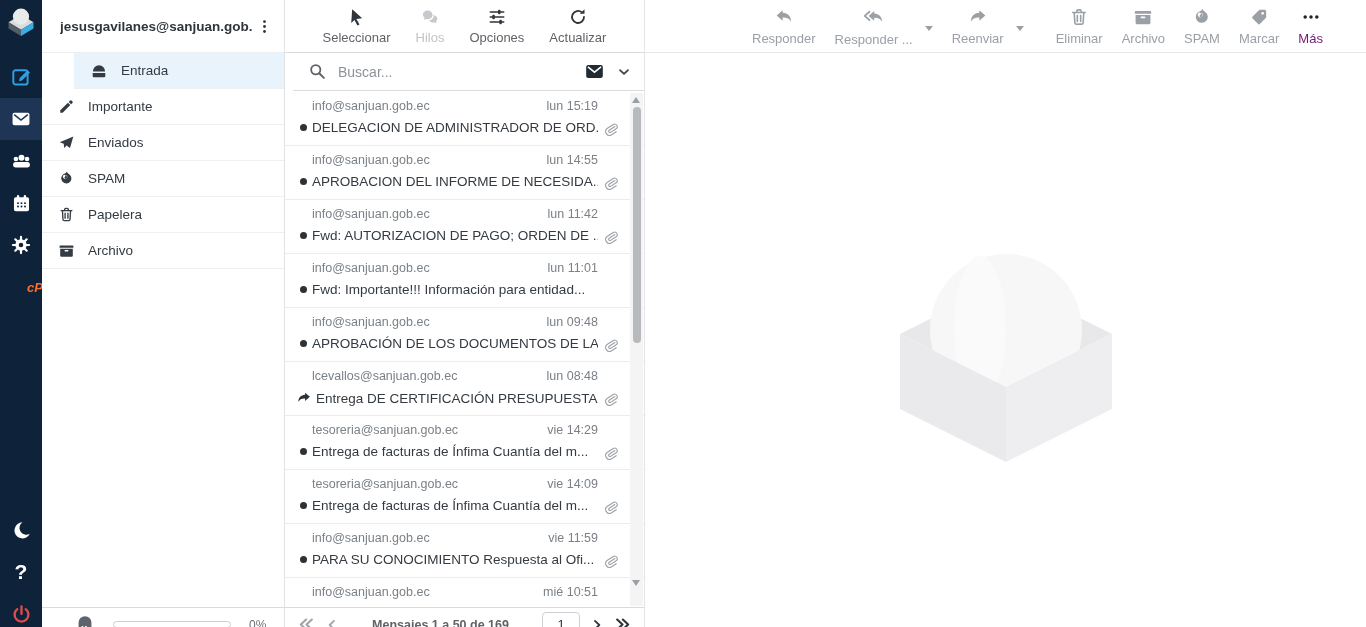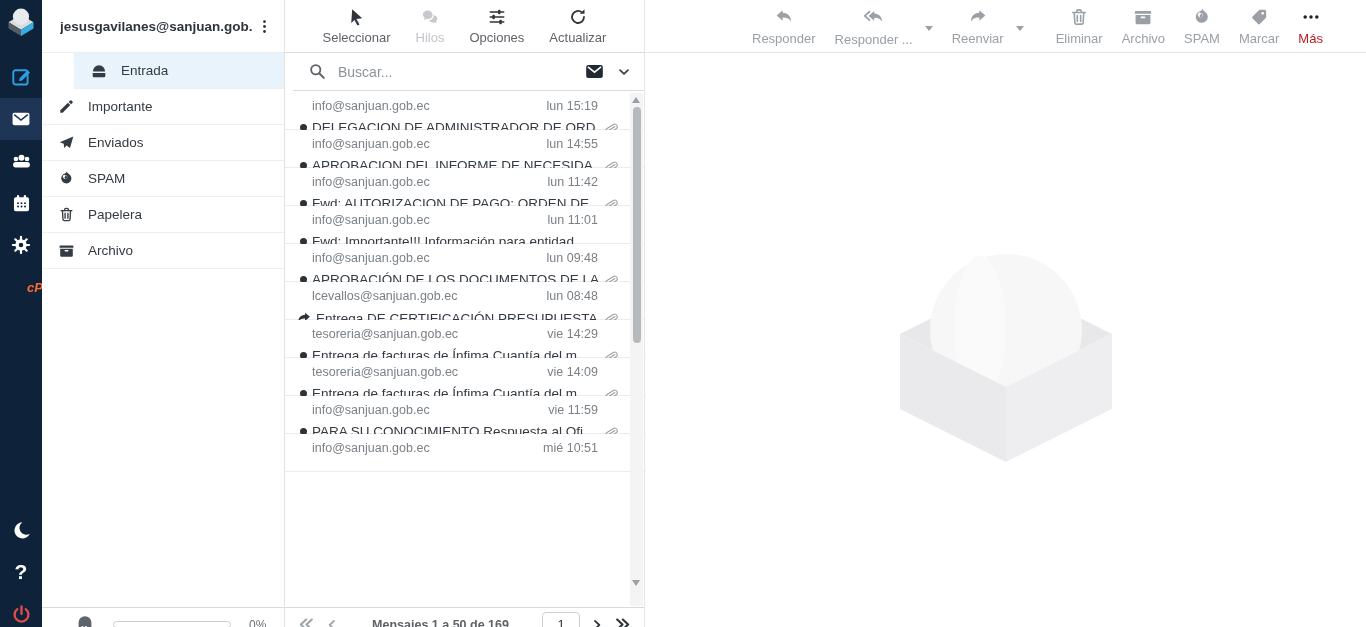--- a/index.html
+++ b/index.html
@@ -56,21 +56,21 @@
   .searchbar { height:38px; border-bottom:1px solid #d9dcdf; display:flex; align-items:center;
                padding:0 12px 0 15px; gap:9px;margin-left:8px; }
   .search-ic { color:#5f6368; display:flex; flex:none; }
   .search-input { flex:1; border:none; outline:none; font-size:14px; color:#30373d;
                   font-family:"Liberation Sans",sans-serif; background:transparent; min-width:0; }
   .search-input::placeholder { color:#8d939a; }
   .scope-btn { color:#212b33; display:flex; cursor:pointer; flex:none; }
   .scope-caret { color:#3a4147; display:flex; cursor:pointer; flex:none; margin-left:2px; }
 
   .messages { position:absolute; left:0; right:0; top:92px; height:515px; overflow:hidden; }
-  .msg { height:38px; border-bottom:1px solid #ececee; padding:7px 46px 9px 15px;
+  .msg { height:54px; border-bottom:1px solid #ececee; padding:7px 46px 9px 15px;
          position:relative; cursor:pointer; background:#fff; }
   .msg .line1 { display:flex; justify-content:space-between; margin-left:12px;
                 font-size:12.5px; color:#7a8187; }
   .msg .line1 .date { margin-left:8px; flex:none; }
   .msg .line2 { display:flex; align-items:center; margin-top:7px; }
   .dot { width:7px; height:7px; border-radius:50%; background:#2b3238; flex:none; margin-right:5px; }
   .fwdflag { color:#2b3238; flex:none; margin-right:4px; margin-left:-4px; display:flex; }
   .subject { font-size:13.5px; color:#333a41; white-space:nowrap; overflow:hidden; flex:1; }
   .clip { position:absolute; right:25px; top:29px; color:#9aa0a6; }
 
@@ -92,21 +92,21 @@
                 text-align:center; font-size:13px; color:#30373d; outline:none;
                 font-family:"Liberation Sans",sans-serif; flex:none; }
 
   
   .content { position:absolute; left:645px; top:0; width:721px; height:627px; background:#fff; }
   .mail-toolbar { height:53px; border-bottom:1px solid #e4e6e8; display:flex;
                   align-items:flex-start; padding:7px 0 0 107px; gap:19px; }
   .mtb { display:flex; flex-direction:column; align-items:center; gap:4px;
          font-size:13px; color:#9aa0a6; cursor:default;justify-content:flex-end; }
   .mtb .mic { color:#9aa0a6; display:flex; }
-  .mtb.primary { color:#b91c1c; cursor:pointer; }
+  .mtb.primary { color:#701a75; cursor:pointer; }
   .mtb.primary .mic { color:#202124; }
   .tb-caret { width:0; height:0; border-left:4.5px solid transparent; border-right:4.5px solid transparent;
               border-top:5px solid #9aa0a6; margin-top:19px; margin-left:-7px; flex:none; cursor:pointer; }
   .mtb.gap-before { margin-left:13px; }
 
   .watermark { position:absolute; left:255px; top:246px; }
 </style>
 </head>
 <body>
 

